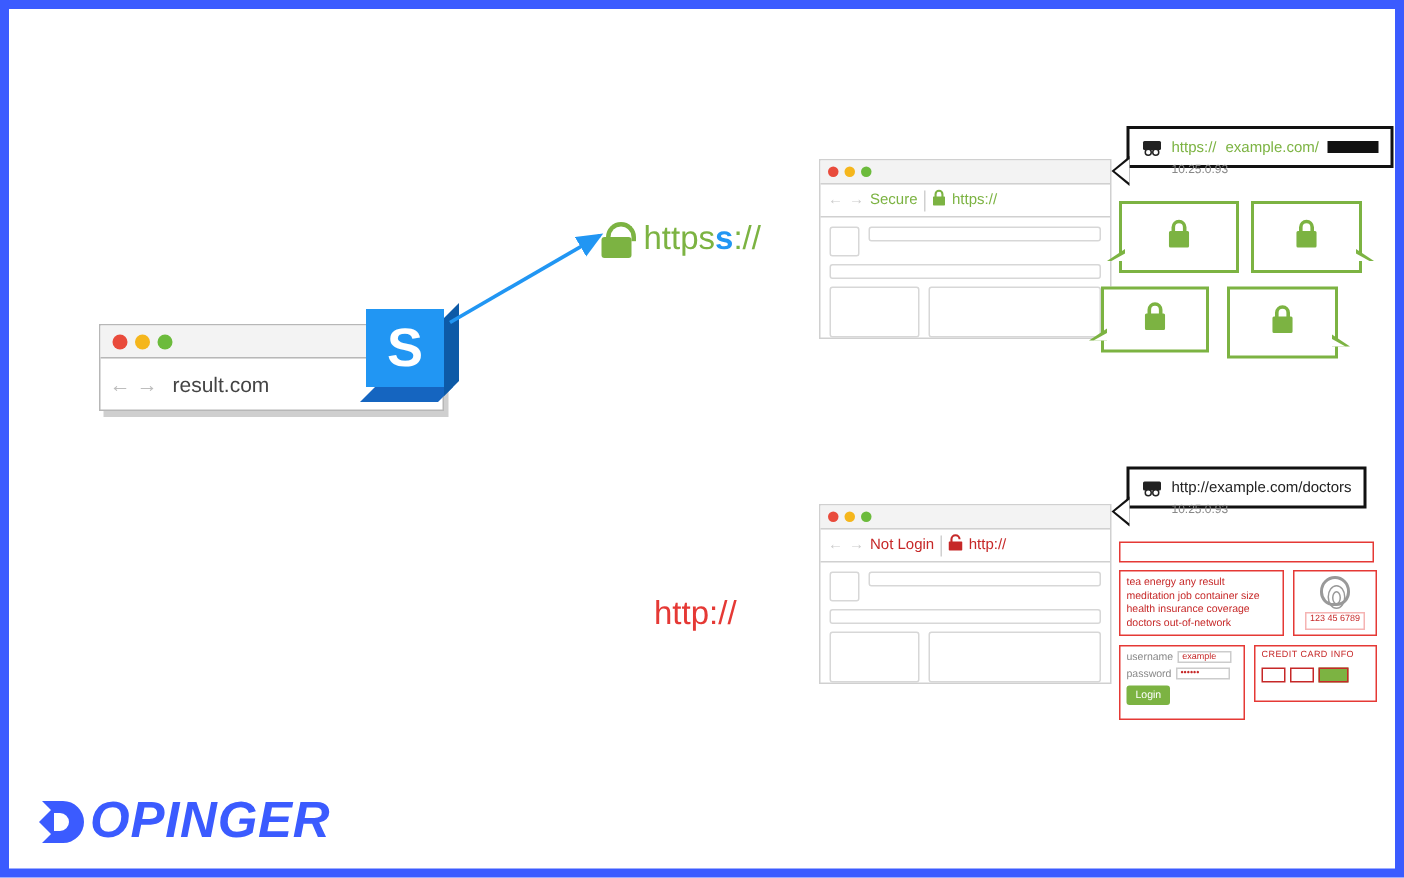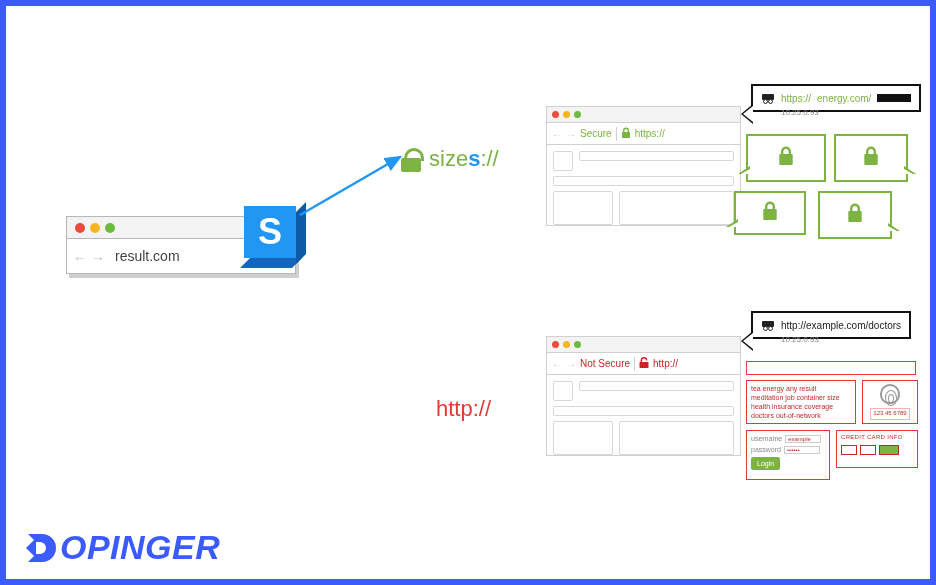--- a/index.html
+++ b/index.html
@@ -273,21 +273,21 @@
       <marker id="ah" markerWidth="8" markerHeight="8" refX="6" refY="3" orient="auto">
         <path d="M0,0 L7,3 L0,6 Z" fill="#2196F3"></path>
       </marker>
     </defs>
     <line x1="4" y1="66" x2="104" y2="8" stroke="#2196F3" stroke-width="2.5" marker-end="url(#ah)"></line>
   </svg>
 
   <div class="proto-https">
     <span class="lock-icon-lg"></span>
     <span>
-      <span>size</span><span class="s">s</span><span>://</span>
+      <span>https</span><span class="s">s</span><span>://</span>
     </span>
   </div>
 
   <div class="proto-http">
     <span>http://</span>
   </div>
 
   <div class="mini-browser secure">
     <div class="mini-titlebar">
       <span class="mdot" style="background:#e94b3c"></span>
@@ -324,21 +324,21 @@
   <div class="tooltip sec">
     <div class="tooltip-tail"></div>
     <span class="spy-icon">
       <svg viewBox="0 0 14 14">
           <rect x="1" y="3" width="12" height="6" rx="1" fill="#222"></rect>
           <circle cx="4.5" cy="10.5" r="2" fill="#fff" stroke="#222"></circle>
           <circle cx="9.5" cy="10.5" r="2" fill="#fff" stroke="#222"></circle>
         </svg>
     </span>
     <span style="color:#7cb342">https://</span>
-      <span style="color:#7cb342">energy.com/</span>
+      <span style="color:#7cb342">example.com/</span>
     <span class="redacted"></span>
     <span class="ip">10.25.0.93</span>
   </div>
 
   <div class="bubble g1">
     <div class="tail tail-l"></div>
     <span class="lock-sm"><svg viewBox="0 0 18 20">
           <path d="M4 8V5.5a5 5 0 0110 0V8h.7a1 1 0 011 1v9a1 1 0 01-1 1H3.3a1 1 0 01-1-1V9a1 1 0 011-1H4zm2.4 0h5.2V5.5a2.6 2.6 0 00-5.2 0V8z" fill="#7cb342"></path>
         </svg></span>
   </div>
@@ -363,21 +363,21 @@
 
   <div class="mini-browser insecure">
     <div class="mini-titlebar">
       <span class="mdot" style="background:#e94b3c"></span>
       <span class="mdot" style="background:#f5b61c"></span>
       <span class="mdot" style="background:#6cbb3c"></span>
     </div>
     <div class="mini-addr">
       <span style="color:#ccc">←</span>
       <span style="color:#ccc">→</span>
-      <span class="notsec-label">Not Secure</span>
+      <span class="notsec-label">Not Login</span>
       <span class="sep"></span>
       <span class="minilock-red">
         <svg class="minilock-svg" viewBox="0 0 10 12">
             <path d="M3 5V3.5a2 2 0 014 0h1.4a3.4 3.4 0 00-6.8 0V5H1a.5.5 0 00-.5.5v5c0 .28.22.5.5.5h8a.5.5 0 00.5-.5v-5A.5.5 0 009 5H3z" fill="#c62828"></path>
           </svg>
       </span>
       <span class="proto" style="color:#c62828">http://</span>
     </div>
     <div class="mini-body">
       <div class="mini-row">

